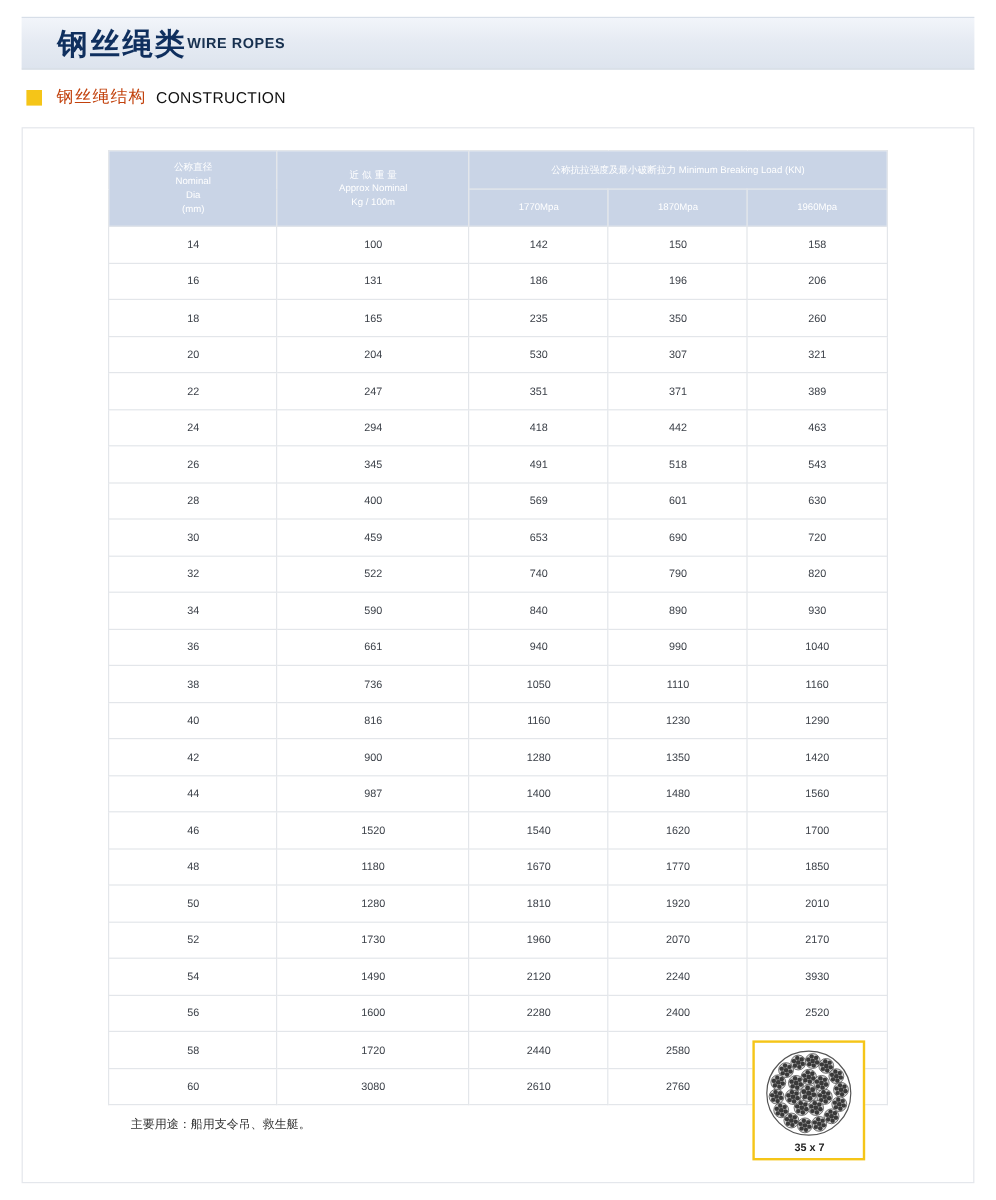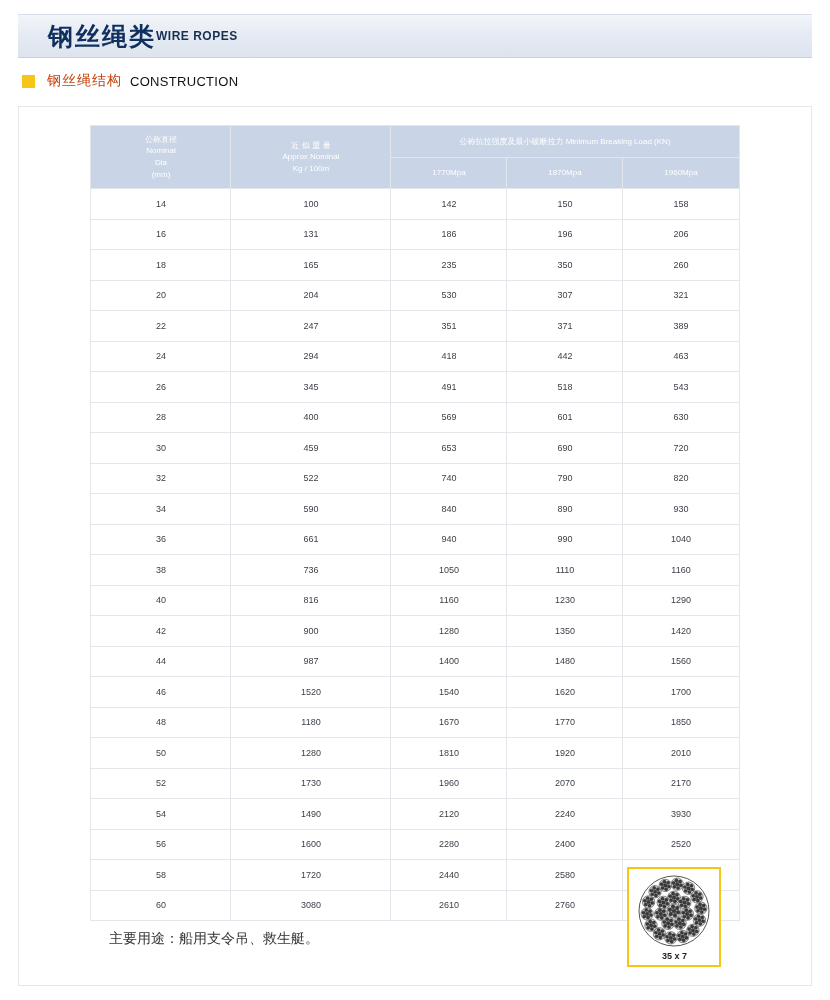--- a/index.html
+++ b/index.html
@@ -128,21 +128,21 @@
   tbody td {
     font-size: 9px;
     color: #3a3f47;
     height: 29.5px;
     padding: 0;
     font-family: "Liberation Sans", sans-serif;
   }
   tbody tr td:first-child { border-left: 1px solid #e3e6ea; }
   .note {
     font-family: "DejaVu Sans", sans-serif;
-    font-size: 14px;
+    font-size: 10px;
     color: #333333;
     margin: 9px 0 0 90px;
   }
   
   .rope-box {
     position: absolute;
     right: 90px;
     bottom: 18px;
     width: 94px;
     height: 100px;

